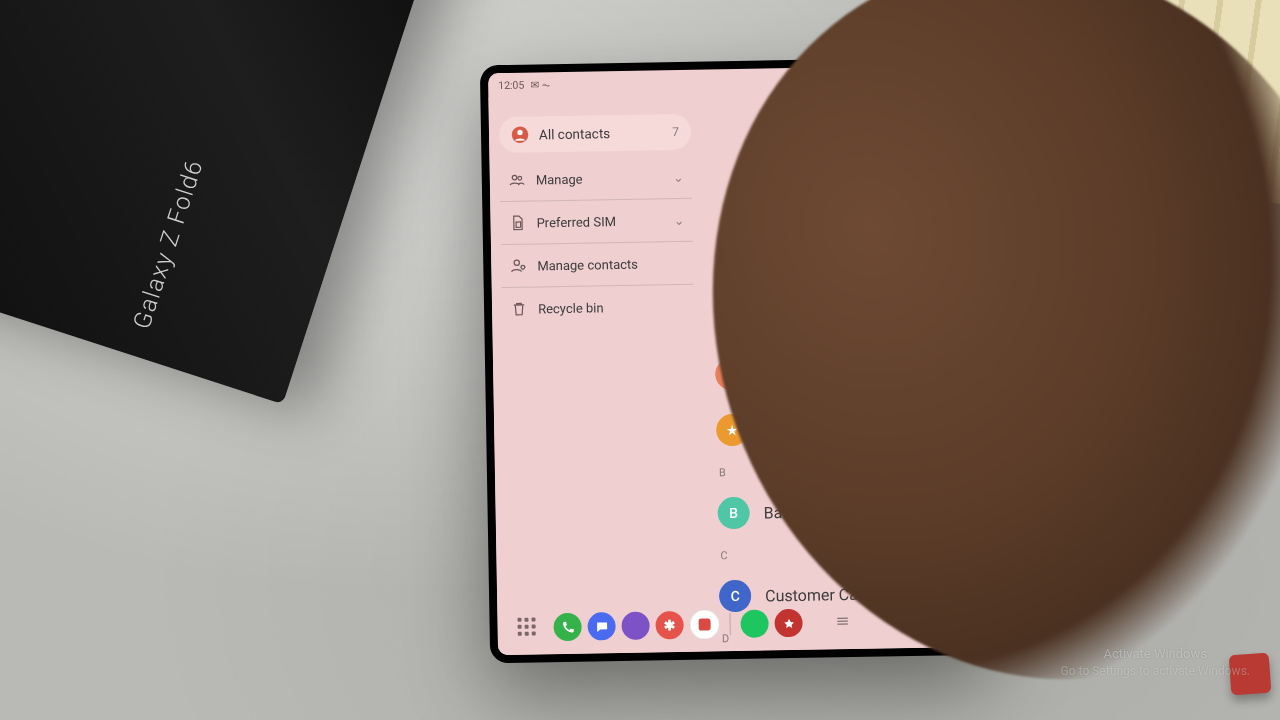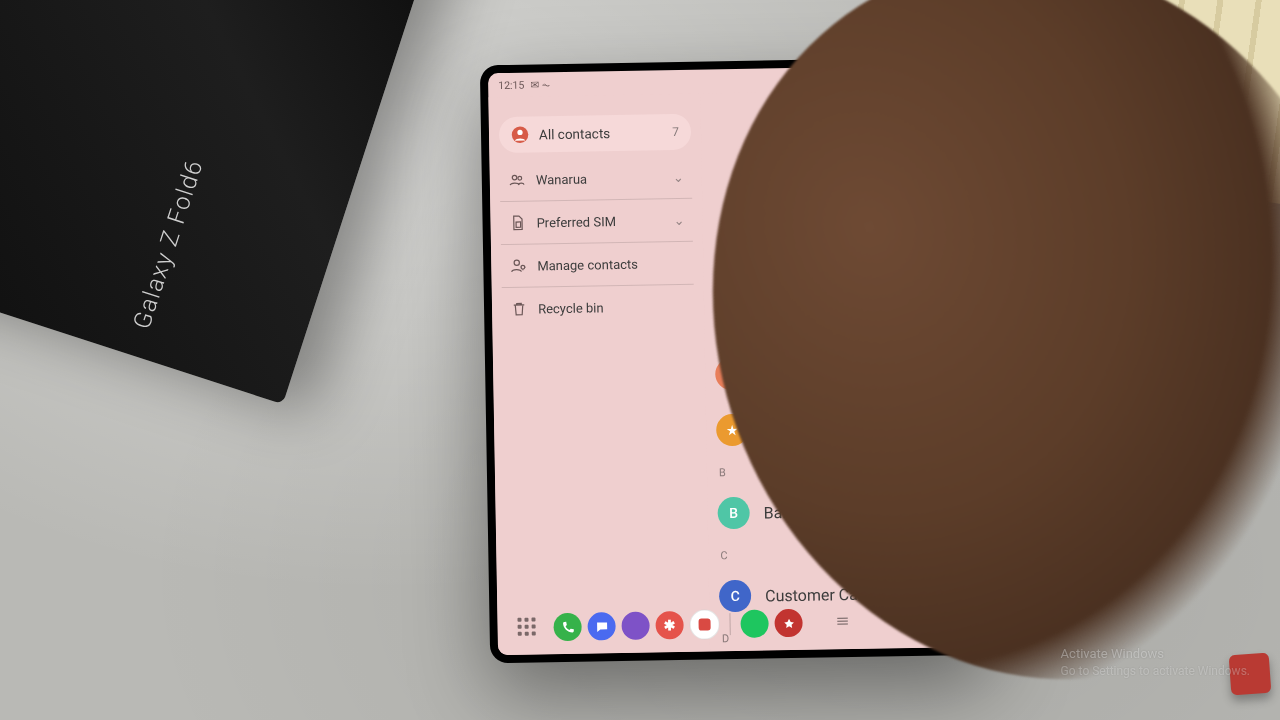--- a/index.html
+++ b/index.html
@@ -114,21 +114,21 @@
   display:flex;align-items:center;padding:0 20px 4px;gap:6px;
 }
 .grid-apps{width:20px;height:20px;display:grid;grid-template-columns:repeat(3,4px);grid-template-rows:repeat(3,4px);gap:3px;}
 .grid-apps span{background:#7a6868;border-radius:1px;}
 .dock{display:flex;gap:6px;align-items:center;}
 .dock .app-ic{width:28px;height:28px;border-radius:50%;display:flex;align-items:center;justify-content:center;color:#fff;font-size:14px;font-weight:600;}
 .nav{display:flex;gap:40px;align-items:center;}
 
 .watermark{
   position:absolute;right:30px;bottom:40px;color:rgba(255,255,255,.35);
-  font-size:13px;text-align:left;line-height:1.4;pointer-events:none;
+  font-size:13px;text-align:center;line-height:1.4;pointer-events:none;
   text-shadow:0 0 2px rgba(0,0,0,.2);
 }
 .watermark .small{font-size:12px;opacity:.8;}
 
 
 .hand-shadow{
   position:absolute;left:760px;top:40px;width:560px;height:560px;
   background:radial-gradient(circle at 30% 30%, #6e4a34 0%, #5c3d29 40%, #4b3121 62%, transparent 70%);
   border-radius:50%;
   filter:blur(1px);
@@ -141,21 +141,21 @@
 
 <div class="prop-box"></div>
 <div class="box-label">Galaxy Z Fold6</div>
 <div class="prop-blocks"></div>
 <div class="corner-card"></div>
 
 <div class="device">
   <div class="screen">
 
     <div class="status-bar">
-      <span>12:15</span>
+      <span>12:05</span>
       <span>✉ ⏦</span>
       <div class="status-right"></div>
     </div>
 
     <div class="app">
 
       <aside class="sidebar">
         <div class="side-pill">
           <span class="ic">
             <svg viewBox="0 0 24 24">
@@ -170,21 +170,21 @@
 
         <div class="side-row">
           <span class="ic">
             <svg viewBox="0 0 24 24" fill="none" stroke="#6b5757" stroke-width="1.6">
                 <circle cx="9" cy="9" r="3"></circle>
                 <circle cx="16" cy="10" r="2.5"></circle>
                 <path d="M3 19c1-3.5 11-3.5 12 0"></path>
                 <path d="M14 18.5c.5-2.5 7-2.5 7.5 0"></path>
               </svg>
           </span>
-          <span>Wanarua</span>
+          <span>Manage</span>
           <span class="chev">⌄</span>
         </div>
 
         <div class="side-row">
           <span class="ic">
             <svg viewBox="0 0 24 24" fill="none" stroke="#6b5757" stroke-width="1.6">
                 <path d="M7 3h7l4 4v14H7z"></path>
                 <rect x="10" y="11" width="6" height="7"></rect>
               </svg>
           </span>

